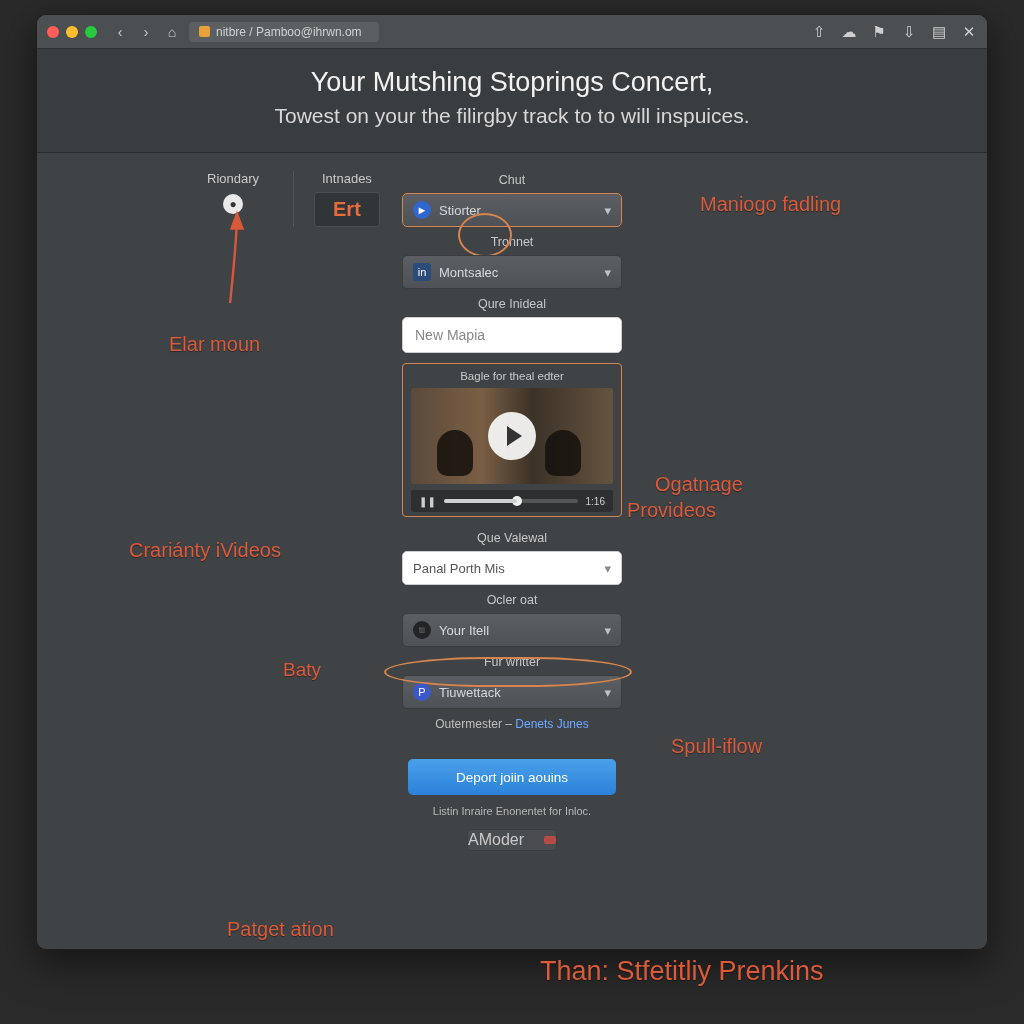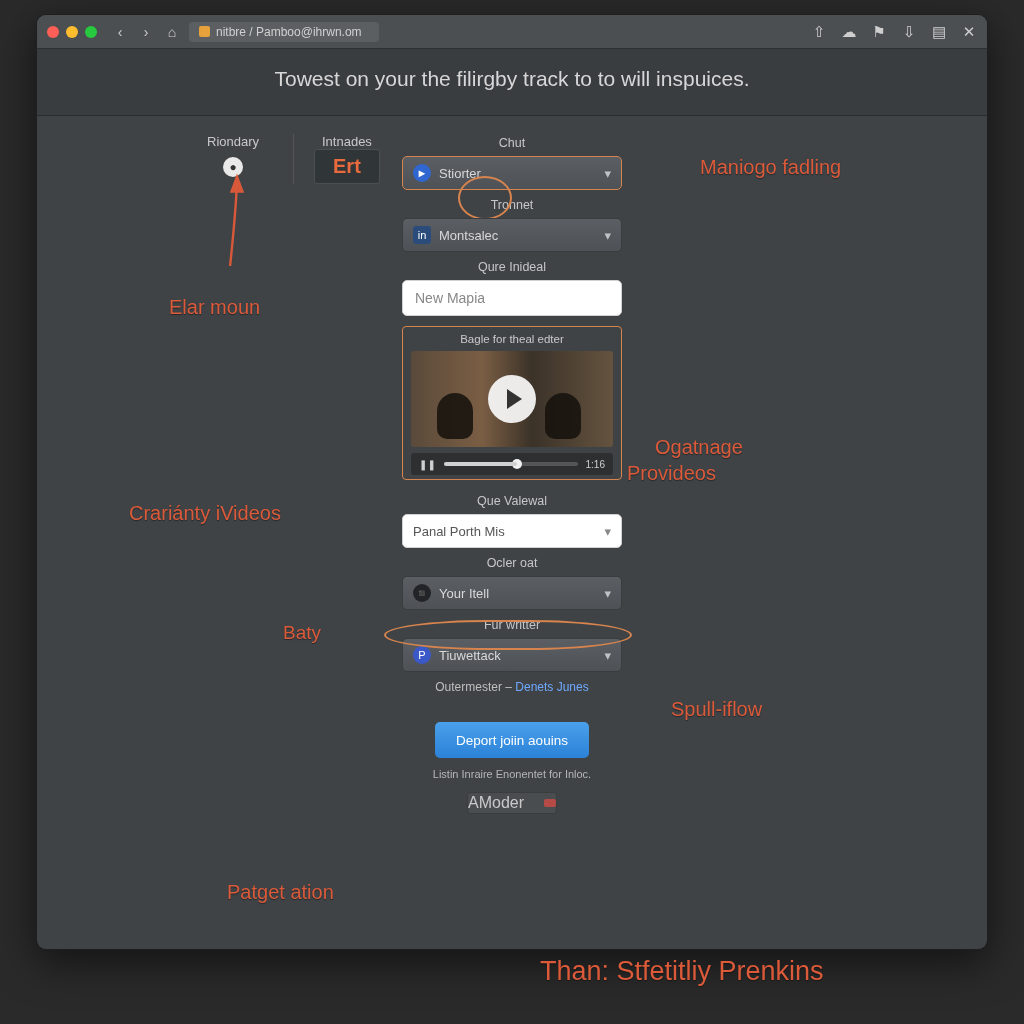--- a/index.html
+++ b/index.html
@@ -34,21 +34,21 @@
     background:#3a3d40; padding:18px 20px 24px; text-align:center;
     border-bottom:1px solid #2a2c2e;
   }
   .hdr h1{color:#f2f2f2;font-size:27px;font-weight:400;margin-bottom:6px}
   .hdr p{color:#d7d7d7;font-size:21px;font-weight:300}
   .body{position:relative; height: calc(100% - 34px - 116px);}
   .form{position:absolute; left:50%; transform:translateX(-50%); top:8px; width:220px;}
   .row-top{position:absolute; top:18px; left:170px; display:flex; gap:34px; align-items:flex-start}
   .col-lbl{font-size:13px;color:#c9c9c9;text-align:center}
   .token{width:20px;height:20px;border-radius:50%;background:#e9e9e9;margin:8px auto 0;color:#333;font-size:12px;display:flex;align-items:center;justify-content:center}
-  .ert-box{background:#303538;border:1px solid #4b4f52;border-radius:3px;padding:5px 18px;}
+  .ert-box{margin-top:6px;background:#303538;border:1px solid #4b4f52;border-radius:3px;padding:5px 18px;}
   .ert-box span{color:#e96a3c;font-size:20px;font-weight:600}
   .field-lbl{font-size:12.5px;color:#c7c7c7;text-align:center;margin:8px 0 6px}
   .dd{
     height:34px;border-radius:5px;display:flex;align-items:center;
     padding:0 10px; gap:8px; font-size:13px; position:relative;
   }
   .dd .caret{position:absolute;right:10px;color:#bfc3c6}
   .dd.dark{background:linear-gradient(#5b5f63,#4e5256);border:1px solid #3a3d40;color:#d7d8da}
   .dd.dark.hi{border:1.5px solid #d7844e}
   .dd .ico{width:18px;height:18px;border-radius:50%;display:flex;align-items:center;justify-content:center;font-size:11px;color:#fff}
@@ -65,21 +65,21 @@
   .silh{position:absolute;bottom:8px;width:36px;height:46px;border-radius:18px 18px 10px 10px;background:rgba(20,16,12,.85)}
   .silh.a{left:26px}.silh.b{right:32px}
   .playbtn{position:absolute;left:50%;top:50%;transform:translate(-50%,-50%);width:48px;height:48px;border-radius:50%;background:rgba(250,250,250,.92);display:flex;align-items:center;justify-content:center}
   .playbtn .tri{width:0;height:0;border-left:15px solid #333;border-top:10px solid transparent;border-bottom:10px solid transparent;margin-left:4px}
   .vctrl{margin-top:6px;height:22px;background:#2d2f31;border-radius:3px;display:flex;align-items:center;padding:0 8px;gap:8px;font-size:10px;color:#cfcfcf}
   .vbar{flex:1;height:4px;background:#555;border-radius:2px;position:relative}
   .vbar::after{content:"";position:absolute;left:0;top:0;height:100%;width:55%;background:#d0d0d0;border-radius:2px}
   .vknob{position:absolute;left:55%;top:50%;transform:translate(-50%,-50%);width:10px;height:10px;border-radius:50%;background:#f0f0f0}
   .linkrow{font-size:12px;color:#bfbfbf;text-align:center;margin-top:8px}
   .linkrow a{color:#6fa9ff;text-decoration:none}
-  .cta{margin:28px auto 0;width:154px;height:36px;border-radius:5px;background:linear-gradient(#4aa0ea,#2b82d8);color:#fff;font-size:13.5px;display:flex;align-items:center;justify-content:center}
+  .cta{margin:28px auto 0;width:208px;height:36px;border-radius:5px;background:linear-gradient(#4aa0ea,#2b82d8);color:#fff;font-size:13.5px;display:flex;align-items:center;justify-content:center}
   .fine{font-size:11px;color:#b6b6b6;text-align:center;margin-top:10px}
   .chip{margin:12px auto 0;width:90px;height:22px;border-radius:3px;background:#4a4d50;border:1px solid #3a3c3e;display:flex;align-items:center;justify-content:center;gap:20px;font-size:16px;color:#c9c9c9}
   .chip .dot{width:12px;height:8px;border-radius:2px;background:#b64a46}
 
   
   .ann{position:absolute;color:#da5a3a;font-size:20px;font-weight:400;text-shadow:0 1px 1px rgba(0,0,0,.4);pointer-events:none}
   .ann.sm{font-size:19px}
   svg.arrows{position:absolute;inset:0;pointer-events:none}
   .circle-ann{position:absolute;border:2px solid #d7844e;border-radius:50%}
   .oval-ann{position:absolute;border:2px solid #d7844e;border-radius:50%/60%}
@@ -106,20 +106,21 @@
       <span>⇧</span>
       <span>☁</span>
       <span>⚑</span>
       <span>⇩</span>
       <span>▤</span>
       <span>✕</span>
     </div>
   </div>
 
   <div class="hdr">
+    <h1>Your Mutshing Stoprings Concert,</h1>
     <p>Towest on your the filirgby track to to will inspuices.</p>
   </div>
 
   <div class="body">
 
     <div class="row-top">
       <div style="text-align:center">
         <div class="col-lbl">Riondary</div>
         <div class="token">●</div>
       </div>

